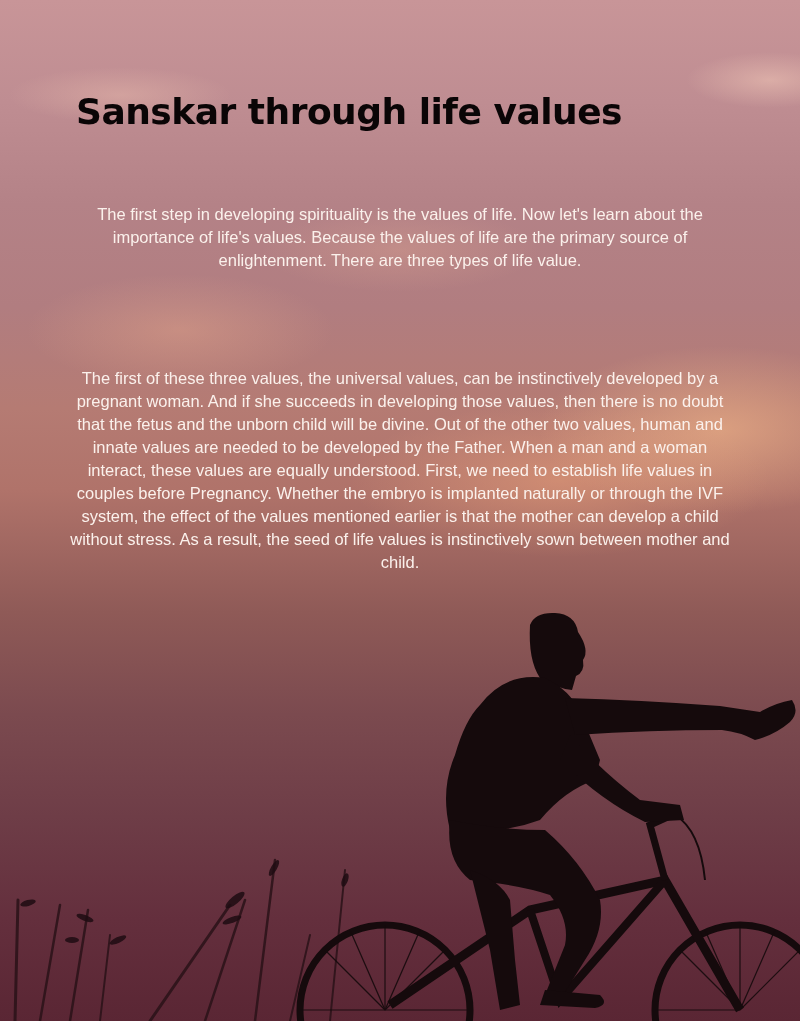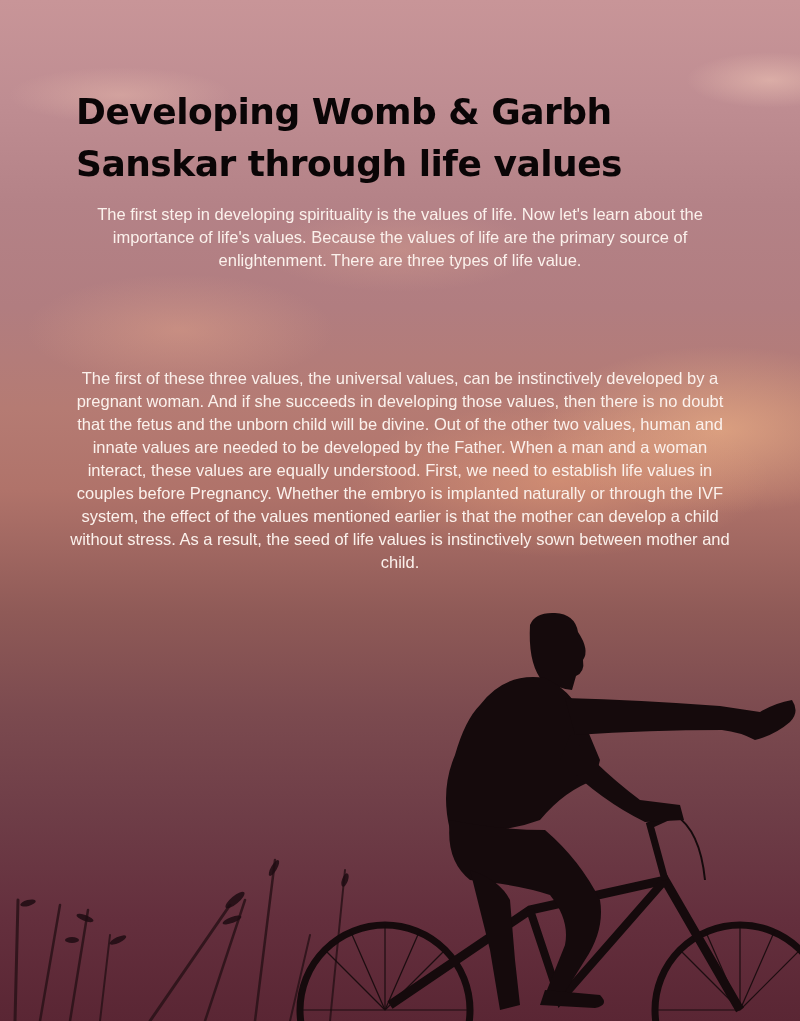--- a/index.html
+++ b/index.html
@@ -105,21 +105,20 @@
       <path d="M570 735 Q600 770 640 800 L680 805 L684 820 L645 822 Q600 800 560 760 Z"></path>
 
       <path d="M450 820 Q500 830 545 830 Q580 860 600 900 Q605 930 585 960 L560 1000 L545 995 L565 945 Q570 920 550 895 Q520 885 470 880 Q445 860 450 820 Z"></path>
       <path d="M470 870 Q500 880 510 900 L515 960 L520 1005 L500 1010 L490 950 Z"></path>
 
       <path d="M545 990 L600 995 Q610 1005 595 1008 L540 1005 Z"></path>
     </g>
   </svg>
 
   <h1 class="title">
-    <span>Developing Womb &amp; Garbh</span>
     <span>Sanskar through life values</span>
   </h1>
 
   <p class="body-text intro">The first step in developing spirituality is the values of life. Now let's learn about the importance of life's values. Because the values of life are the primary source of enlightenment. There are three types of life value.</p>
 
 
   <p class="body-text main-para">The first of these three values, the universal values, can be instinctively developed by a pregnant woman. And if she succeeds in developing those values, then there is no doubt that the fetus and the unborn child will be divine. Out of the other two values, human and innate values are needed to be developed by the Father. When a man and a woman interact, these values are equally understood. First, we need to establish life values in couples before Pregnancy. Whether the embryo is implanted naturally or through the IVF system, the effect of the values mentioned earlier is that the mother can develop a child without stress. As a result, the seed of life values is instinctively sown between mother and child.</p>
 
 </div>
 

